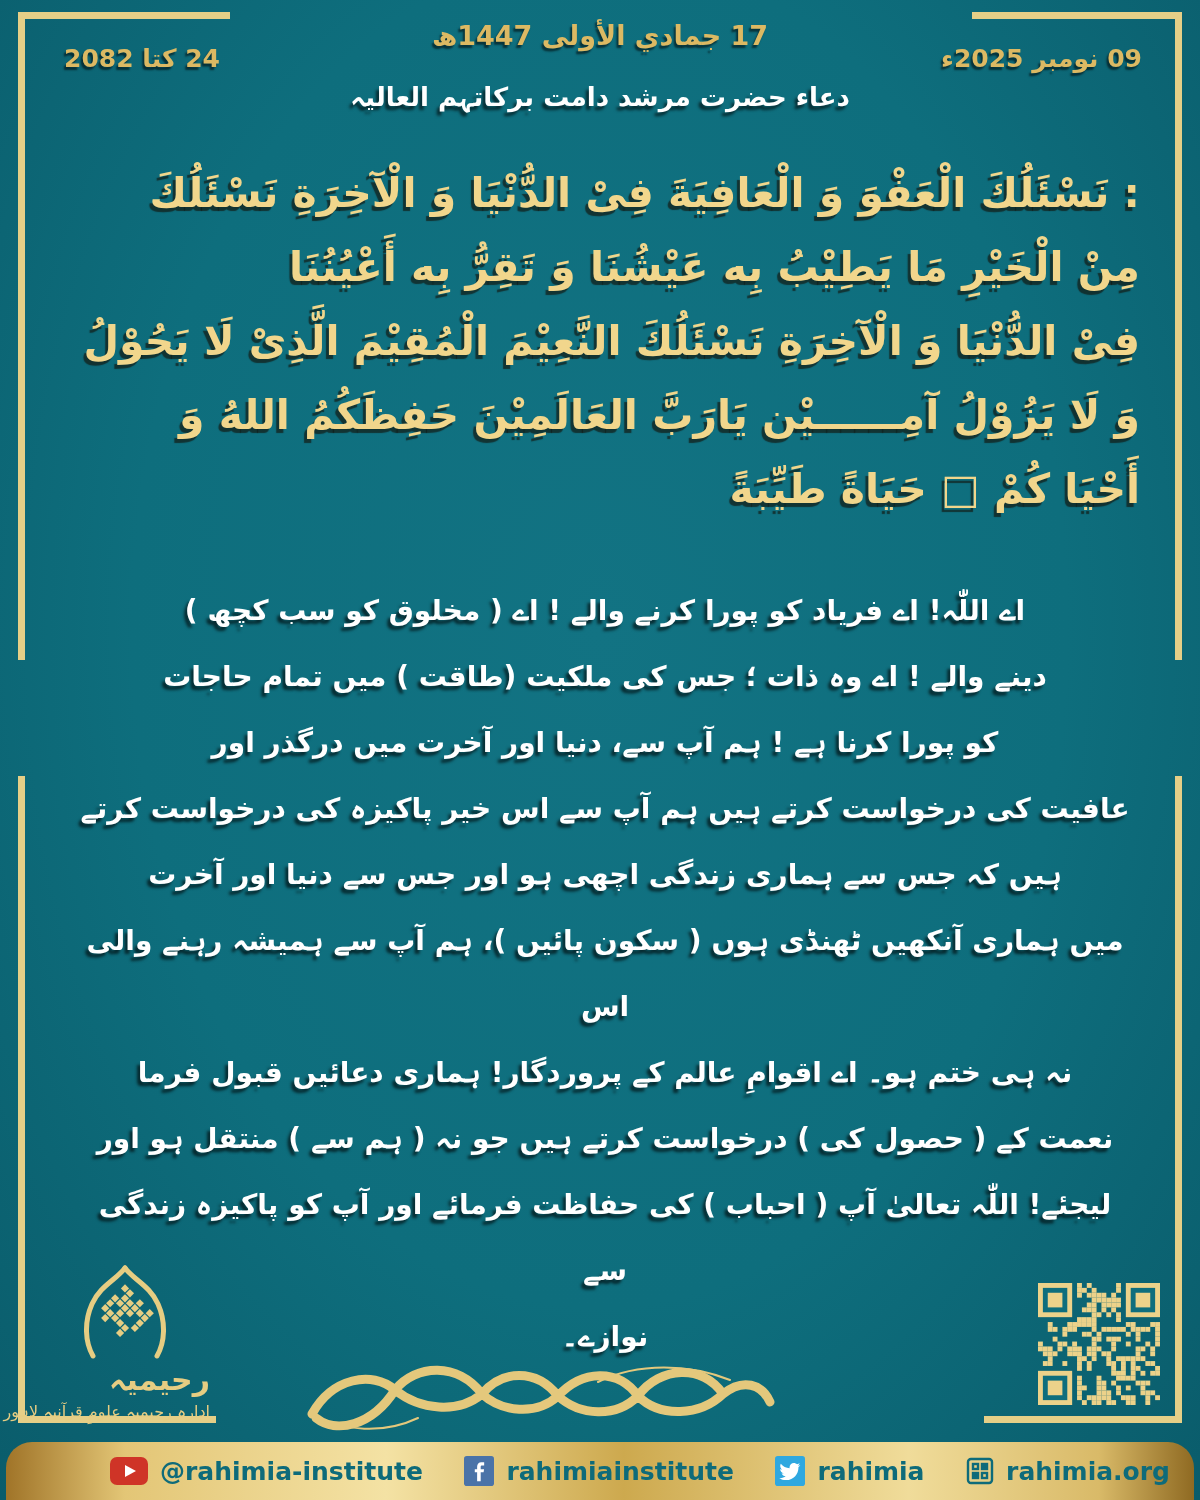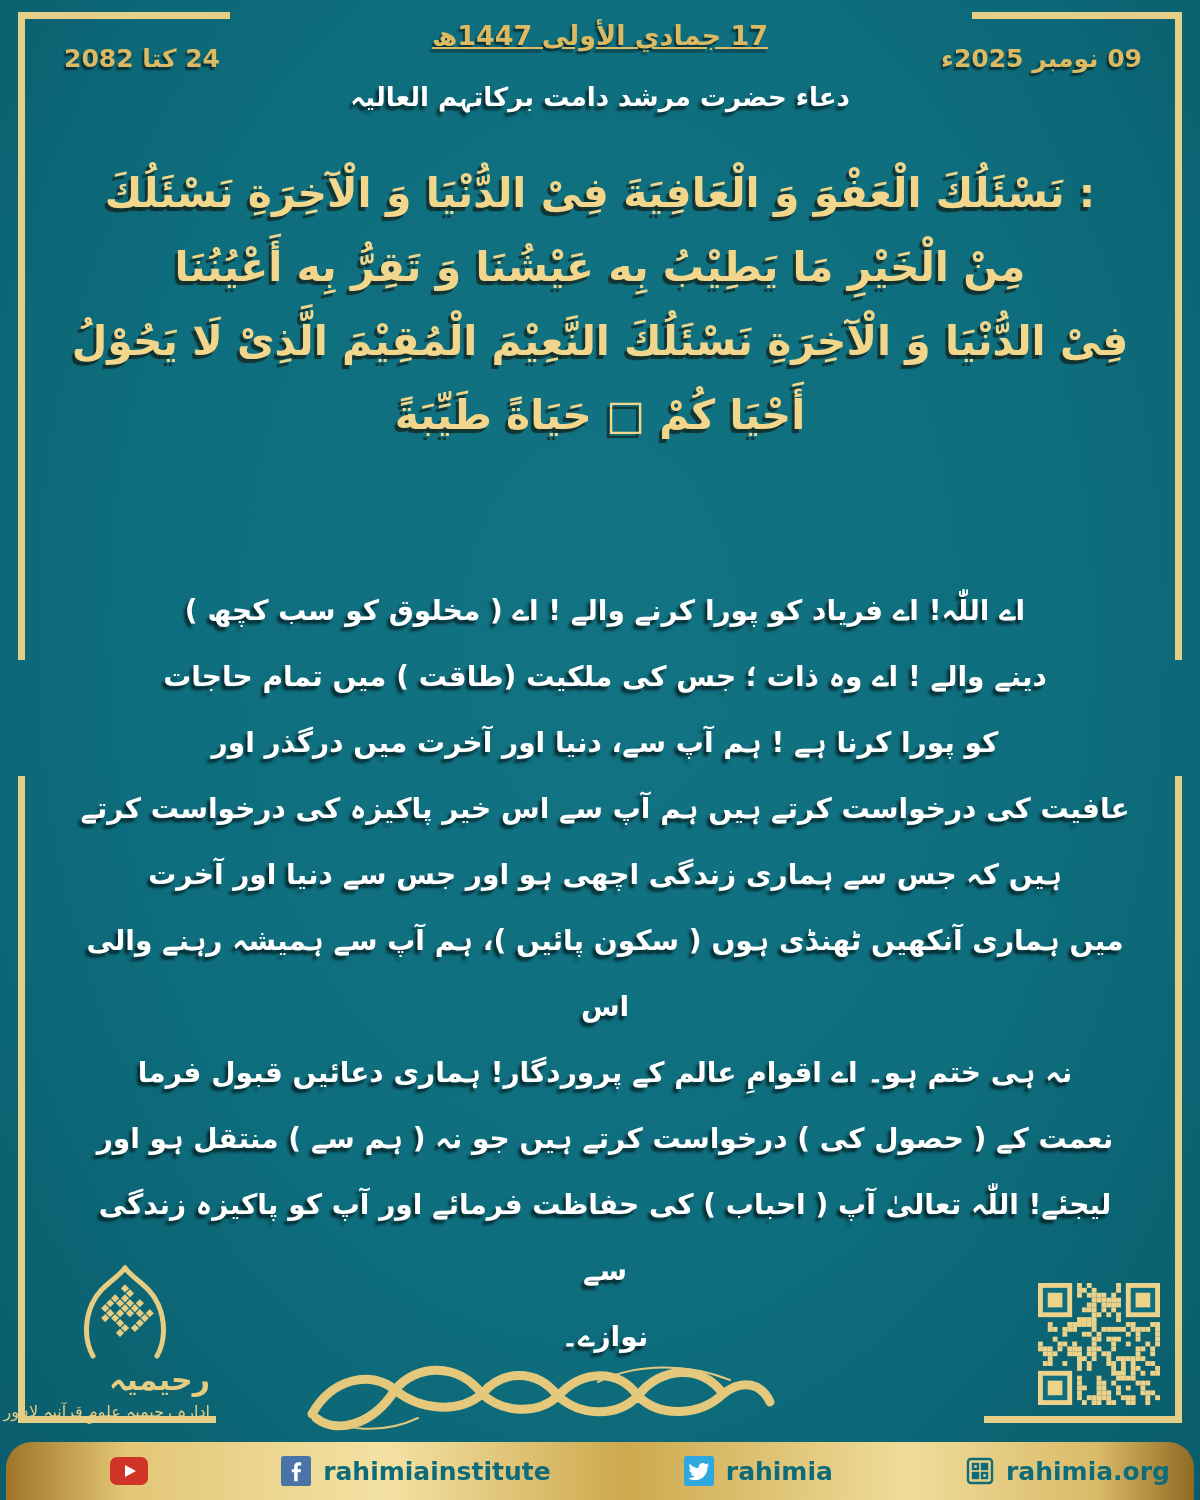--- a/index.html
+++ b/index.html
@@ -15,30 +15,30 @@
   .f-top-r{left:972px;top:12px;width:210px;height:7px;}
   .f-left-u{left:18px;top:12px;width:7px;height:648px;}
   .f-left-l{left:18px;top:776px;width:7px;height:647px;}
   .f-right-u{left:1175px;top:12px;width:7px;height:648px;}
   .f-right-l{left:1175px;top:776px;width:7px;height:647px;}
   .f-bot-l{left:18px;top:1416px;width:198px;height:7px;}
   .f-bot-r{left:984px;top:1416px;width:198px;height:7px;}
 
   
   .hijri{position:absolute;top:20px;left:0;width:100%;text-align:center;direction:rtl;
-    color:#dcb963;font-size:27px;font-weight:bold;text-shadow:-2px 3px 2px rgba(0,0,0,.55);text-decoration:underline;}
+    color:#dcb963;font-size:27px;font-weight:bold;text-shadow:-2px 3px 2px rgba(0,0,0,.55);}
   .greg{position:absolute;top:44px;right:58px;direction:rtl;
     color:#dcb963;font-size:25px;font-weight:bold;text-shadow:-2px 3px 2px rgba(0,0,0,.55);}
   .bikrami{position:absolute;top:44px;left:64px;direction:rtl;
     color:#dcb963;font-size:25px;font-weight:bold;text-shadow:-2px 3px 2px rgba(0,0,0,.55);}
   .title{position:absolute;top:82px;left:0;width:100%;text-align:center;direction:rtl;
     color:#ffffff;font-size:26px;font-weight:bold;text-shadow:-3px 4px 3px rgba(0,0,0,.6);}
 
   
-  .arabic{position:absolute;top:156px;left:60px;right:60px;text-align:center;direction:rtl;}
+  .arabic{position:absolute;top:156px;left:60px;right:60px;text-align:right;direction:rtl;}
   .arabic p{margin:0;color:#f1d68c;font-size:41px;font-weight:bold;line-height:74px;
     text-shadow:-3px 4px 1px rgba(20,12,0,.6);}
 
   
   .urdu{position:absolute;top:578px;left:80px;right:70px;text-align:center;direction:rtl;}
   .urdu p{margin:0;color:#ffffff;font-size:28px;font-weight:bold;line-height:66px;
     text-shadow:-3px 4px 3px rgba(0,0,0,.62);}
 
   
   .logo{position:absolute;left:40px;top:1264px;width:170px;height:170px;text-align:right;}
@@ -80,20 +80,21 @@
 
   <div class="hijri">17 جمادي الأولى 1447ھ</div>
   <div class="greg">09 نومبر 2025ء</div>
   <div class="bikrami">24 کتا 2082</div>
   <div class="title">دعاء حضرت مرشد دامت برکاتہم العالیہ</div>
 
   <div class="arabic">
     <p>: نَسْئَلُكَ الْعَفْوَ وَ الْعَافِيَةَ فِیْ الدُّنْيَا وَ الْآخِرَةِ نَسْئَلُكَ</p>
     <p>مِنْ الْخَيْرِ مَا يَطِيْبُ بِه عَيْشُنَا وَ تَقِرُّ بِه أَعْيُنُنَا</p>
     <p>فِیْ الدُّنْيَا وَ الْآخِرَةِ نَسْئَلُكَ النَّعِيْمَ الْمُقِيْمَ الَّذِیْ لَا يَحُوْلُ</p>
+    <p>وَ لَا يَزُوْلُ آمِــــــيْن يَارَبَّ العَالَمِيْنَ حَفِظَكُمُ اللهُ وَ</p>
     <p>أَحْيَا كُمْ □ حَيَاةً طَيِّبَةً</p>
   </div>
 
   <div class="urdu">
     <p>اے اللّٰہ! اے فریاد کو پورا کرنے والے ! اے ( مخلوق کو سب کچھ )</p>
     <p>دینے والے ! اے وہ ذات ؛ جس کی ملکیت (طاقت ) میں تمام حاجات</p>
     <p>کو پورا کرنا ہے ! ہم آپ سے، دنیا اور آخرت میں درگذر اور</p>
     <p>عافیت کی درخواست کرتے ہیں ہم آپ سے اس خیر پاکیزہ کی درخواست کرتے</p>
     <p>ہیں کہ جس سے ہماری زندگی اچھی ہو اور جس سے دنیا اور آخرت</p>
     <p>میں ہماری آنکھیں ٹھنڈی ہوں ( سکون پائیں )، ہم آپ سے ہمیشہ رہنے والی اس</p>
@@ -363,20 +364,21 @@
 
   <div class="footer">
 
     <div class="soc">
       <span class="icon-box">
         <svg width="38" height="28" viewBox="0 0 38 28">
             <rect width="38" height="28" rx="7" fill="#cf3427"></rect>
             <path d="M15,8 L26,14 L15,20 Z" fill="#fff"></path>
           </svg>
       </span>
+      <span class="handle">@rahimia-institute</span>
     </div>
 
     <div class="soc">
       <span class="icon-box">
         <svg width="30" height="30" viewBox="0 0 32 32">
             <rect width="32" height="32" rx="3" fill="#4a73a8"></rect>
             <path d="M21.5,10 h-2.6 c-0.6,0-1.1,0.7-1.1,1.3 V14 h3.6 l-0.5,3.4 h-3.1 V27 h-3.8 V17.4 h-2.5 V14 h2.5 v-2.6 c0-2.6,1.8-4.7,4.4-4.7 h3.1 V10 z" fill="#fff"></path>
           </svg>
       </span>
       <span class="handle">rahimiainstitute</span>

